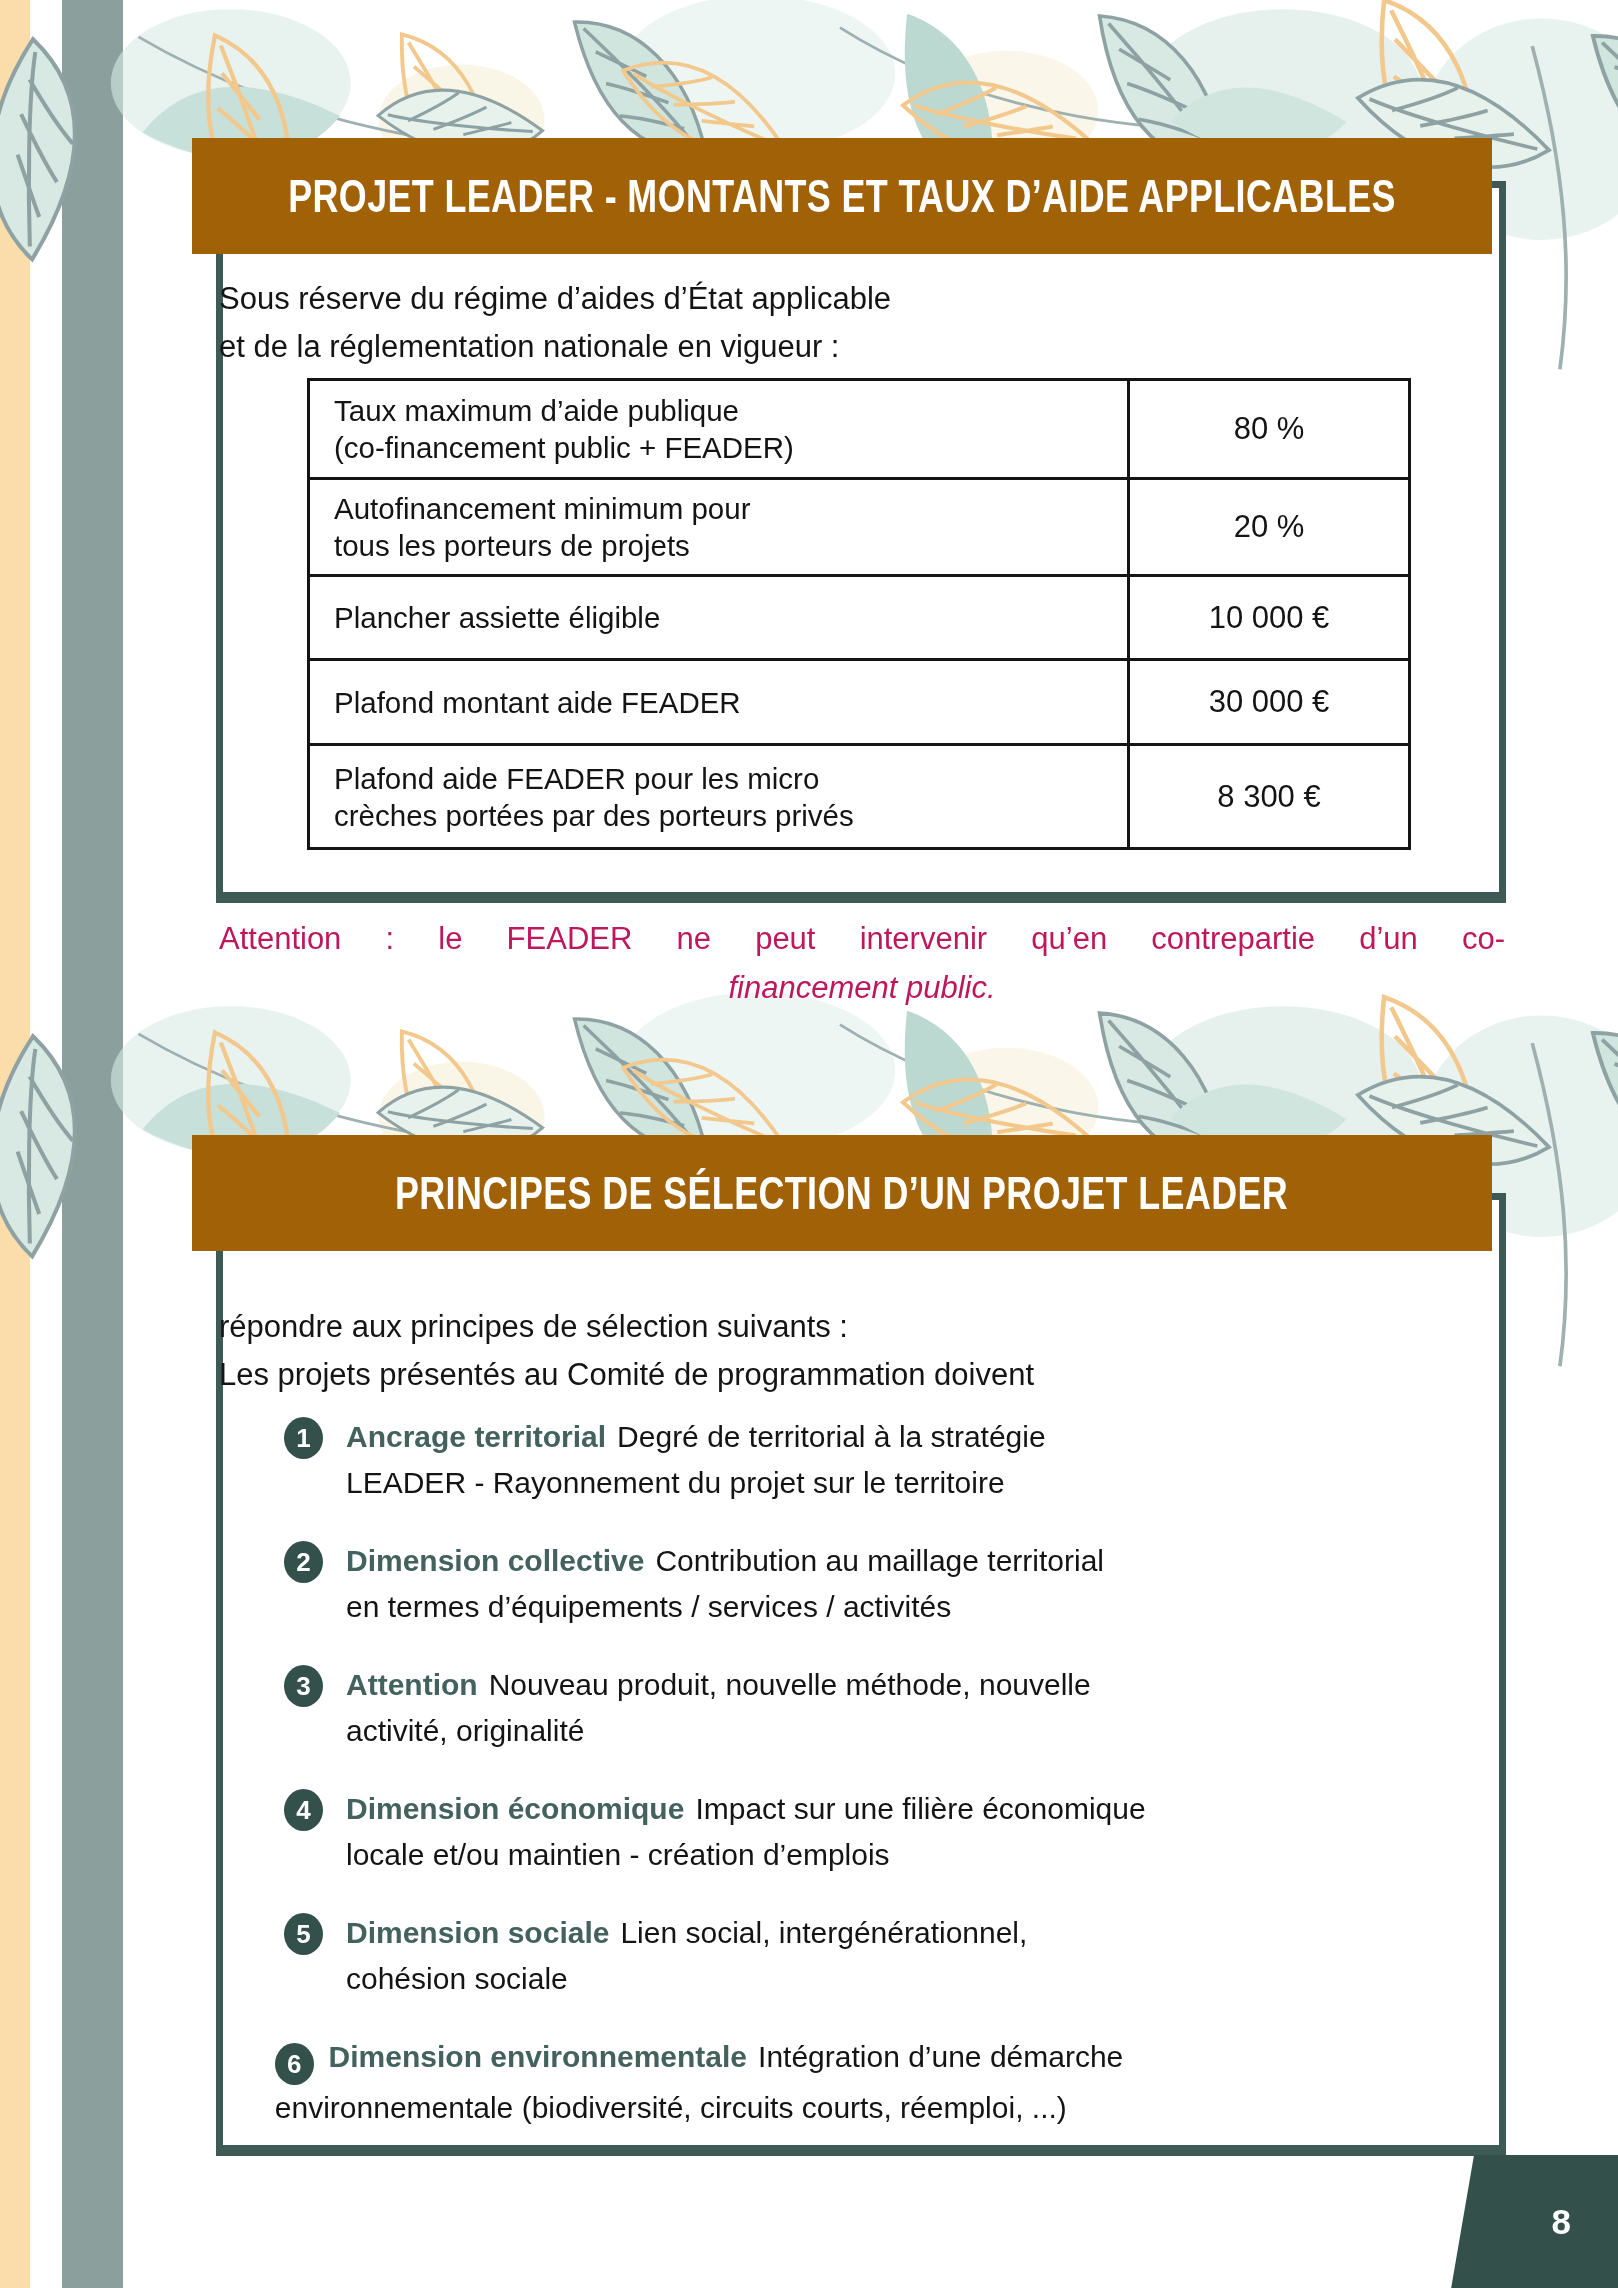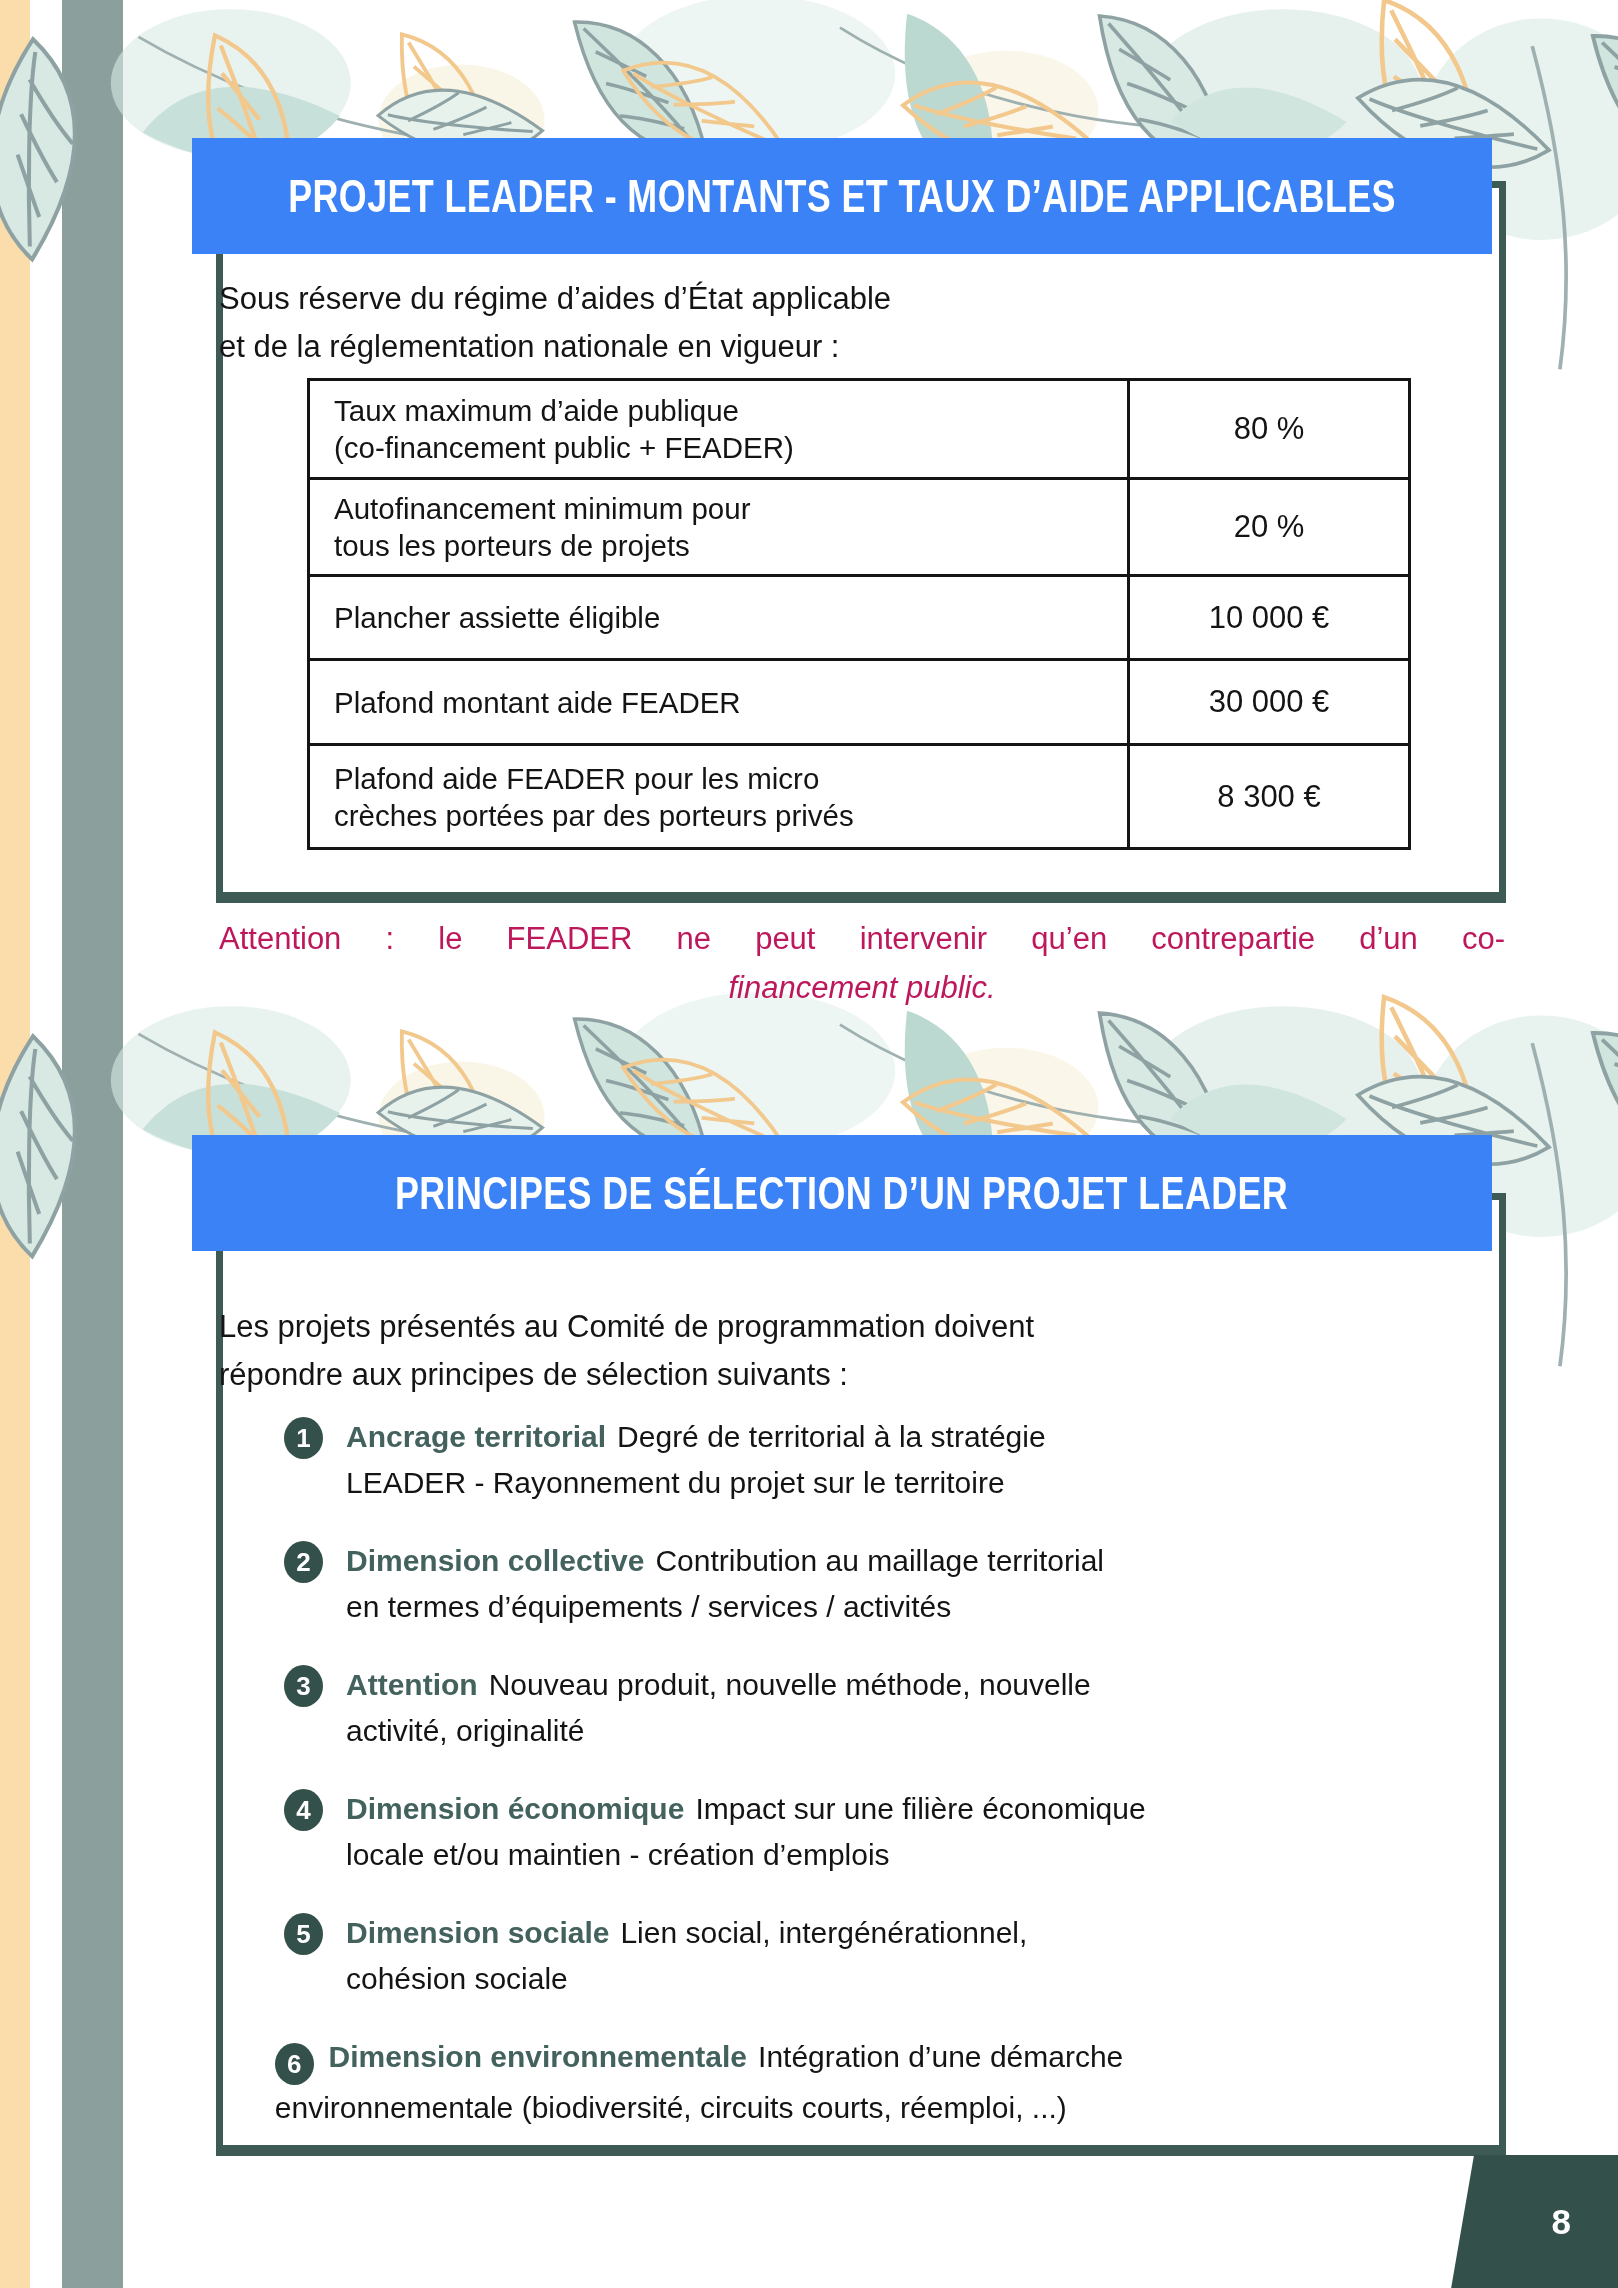--- a/index.html
+++ b/index.html
@@ -23,21 +23,21 @@
   .obox {
     position:absolute; background:#ffffff; z-index:2;
     border:7.4px solid #3e5a55; border-bottom-width:11px;
   }
   .box1 { left:216px; top:181px;  width:1290px; height:722px;  }
   .box2 { left:216px; top:1193px; width:1290px; height:963px; }
 
   
   .banner {
     position:absolute; left:192px; width:1300px; height:116px;
-    background:#3b82f6; z-index:3;
+    background:#a16207; z-index:3;
     display:flex; align-items:center; justify-content:center;
   }
   .banner1 { top:138px; }
   .banner2 { top:1135px; }
   .banner span {
     display:block; white-space:nowrap; transform:scaleX(.78);
     font-weight:bold; font-size:46px; letter-spacing:0.5px; color:#ffffff;
   }
 
   .intro { position:absolute; left:219px; width:1283px; text-align:left;
@@ -176,22 +176,22 @@
   <div class="attention">
     <div class="l1">Attention : le FEADER ne peut intervenir qu’en contrepartie d’un co-</div>
     <div class="l2">financement public.</div>
   </div>
 
   <div class="obox box2"></div>
   <div class="banner banner2">
     <span>PRINCIPES DE SÉLECTION D’UN PROJET LEADER</span>
   </div>
   <div class="intro intro2">
+    <div>répondre aux principes de sélection suivants :</div>
     <div>Les projets présentés au Comité de programmation doivent</div>
-    <div>répondre aux principes de sélection suivants :</div>
   </div>
 
   <div class="principles">
     <div class="principle">
       <span class="num">1</span><span class="ptitle">Ancrage territorial</span><span class="pdesc">Degré de territorial à la stratégie
 LEADER - Rayonnement du projet sur le territoire</span>
     </div>
     <div class="principle">
       <span class="num">2</span><span class="ptitle">Dimension collective</span><span class="pdesc">Contribution au maillage territorial
 en termes d’équipements / services / activités</span>

